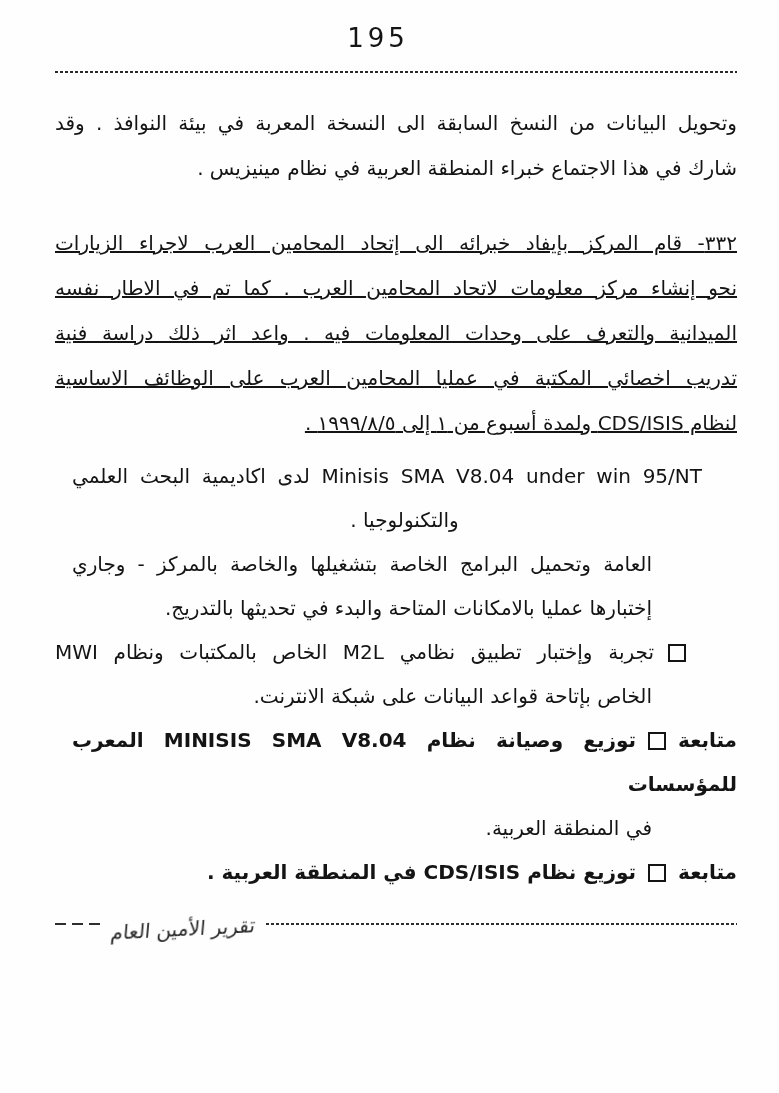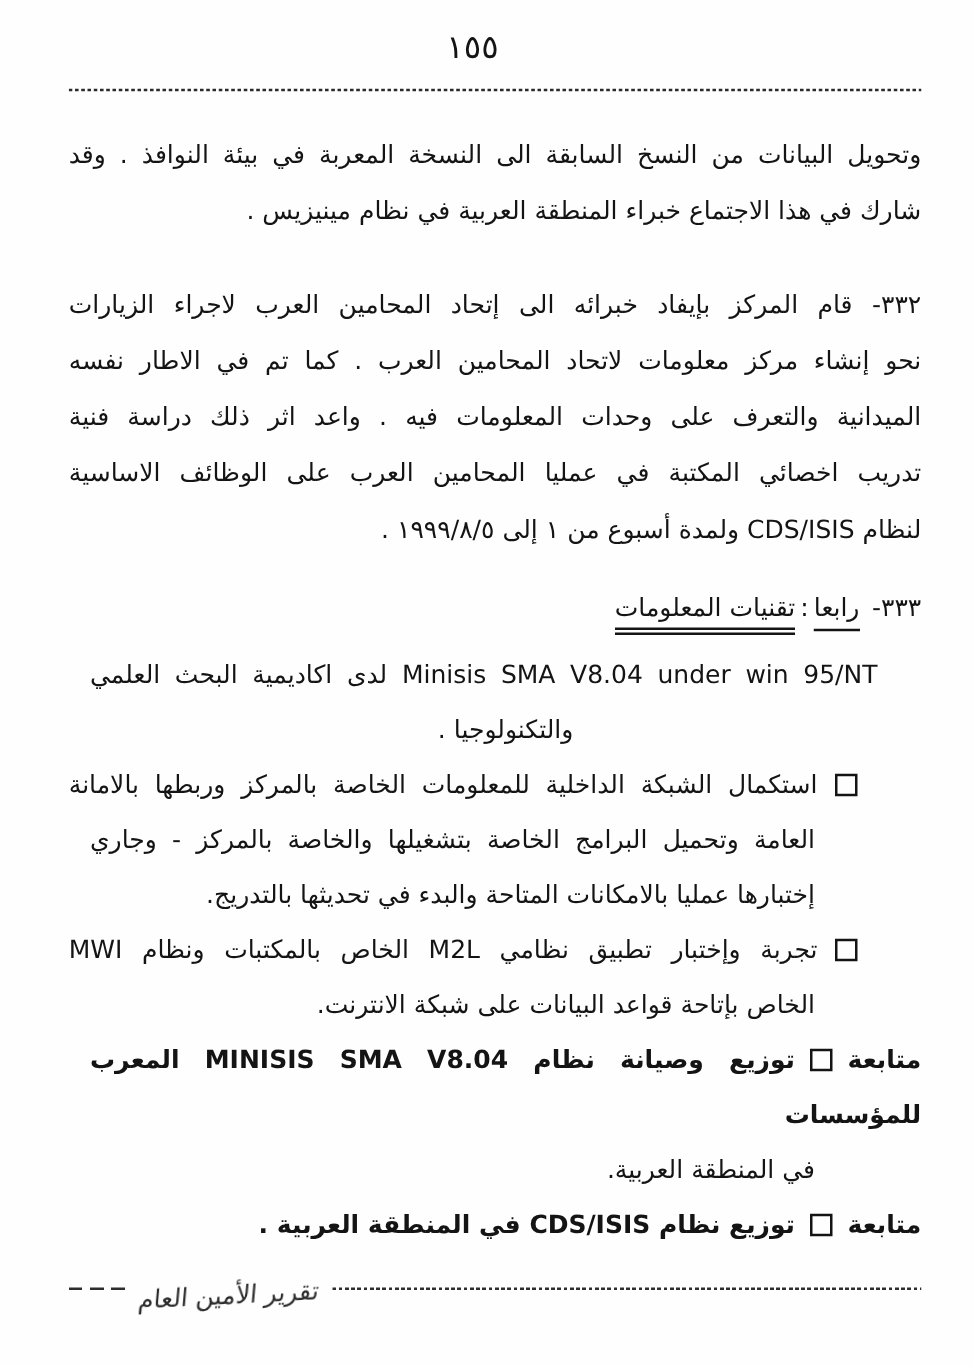--- a/index.html
+++ b/index.html
@@ -32,21 +32,21 @@
     background-size: 5px 2px;
     background-repeat: repeat-x;
     background-position: 0 1px;
   }
   .line { line-height: 45px; text-align: right; white-space: normal; }
   .just { text-align: justify; text-align-last: justify; text-justify: inter-word; }
   .center { text-align: left; text-align-last: center; }
   .rightal { text-align: right; text-align-last: right; }
 
   .intro { margin-top: 28px; }
-  .item332 { margin-top: 30px; }
+  .item332 { margin-top: 30px; text-decoration: underline; }
 
   .heading { margin-top: 18px; line-height: 45px; text-align: right; }
   .heading .h-prefix { margin-left: 10px; }
   .heading .u1 { border-bottom: 2px solid #141414; padding-bottom: 5px; }
   .heading .h-colon { margin: 0 4px; }
   .heading .u2 { border-bottom: 6px double #141414; padding-bottom: 4px; }
 
   .bullets { margin-top: 8px; }
   .bullet-line { line-height: 44px; margin-left: 17px; }
   .b-first { margin-left: 0; margin-right: 51px; }
@@ -85,50 +85,46 @@
     width: 46px;
     height: 2px;
     background: repeating-linear-gradient(90deg, #2e2e2e 0 11px, transparent 11px 17px);
   }
 </style>
 </head>
 <body>
 
 <div class="page">
 
-  <div class="page-number">١٥٥</div>
+  <div class="page-number">195</div>
 
   <div class="rule-top"></div>
 
   <div class="intro">
     <div class="line just">وتحويل البيانات من النسخ السابقة الى النسخة المعربة في بيئة النوافذ . وقد</div>
     <div class="line rightal">شارك في هذا الاجتماع خبراء المنطقة العربية في نظام مينيزيس .</div>
   </div>
 
   <div class="item332">
     <div class="line just">٣٣٢- قام المركز بإيفاد خبرائه الى إتحاد المحامين العرب لاجراء الزيارات</div>
     <div class="line just">نحو إنشاء مركز معلومات لاتحاد المحامين العرب . كما تم في الاطار نفسه</div>
     <div class="line just">الميدانية والتعرف على وحدات المعلومات فيه . واعد اثر ذلك دراسة فنية</div>
     <div class="line just">تدريب اخصائي المكتبة في عمليا المحامين العرب على الوظائف الاساسية</div>
     <div class="line rightal">لنظام CDS/ISIS ولمدة أسبوع من ١ إلى ١٩٩٩/٨/٥ .</div>
   </div>
 
-  <div class="heading">
-    <span class="h-prefix">٣٣٣-</span><span class="u1">رابعا</span><span class="h-colon">:</span><span class="u2">تقنيات المعلومات</span>
-  </div>
 
   <div class="bullets">
 
     <div class="bullet">
       <div class="line bullet-line just b-cont-wide">Minisis SMA V8.04 under win 95/NT لدى اكاديمية البحث العلمي</div>
       <div class="line bullet-line center">والتكنولوجيا .</div>
     </div>
 
     <div class="bullet">
-      <div class="line bullet-line just b-first"><span class="box"></span><span>استكمال الشبكة الداخلية للمعلومات الخاصة بالمركز وربطها بالامانة</span></div>
       <div class="line bullet-line just b-cont">العامة وتحميل البرامج الخاصة بتشغيلها والخاصة بالمركز - وجاري</div>
       <div class="line bullet-line rightal b-cont">إختبارها عمليا بالامكانات المتاحة والبدء في تحديثها بالتدريج.</div>
     </div>
 
     <div class="bullet">
       <div class="line bullet-line just b-first"><span class="box"></span><span>تجربة وإختبار تطبيق نظامي M2L الخاص بالمكتبات ونظام MWI</span></div>
       <div class="line bullet-line rightal b-cont">الخاص بإتاحة قواعد البيانات على شبكة الانترنت.</div>
     </div>
 
     <div class="bullet">

